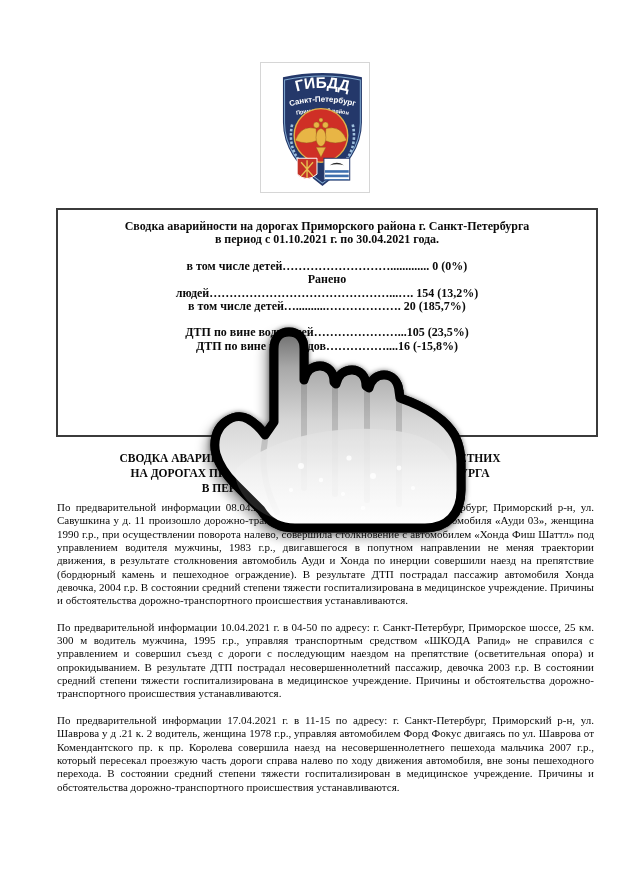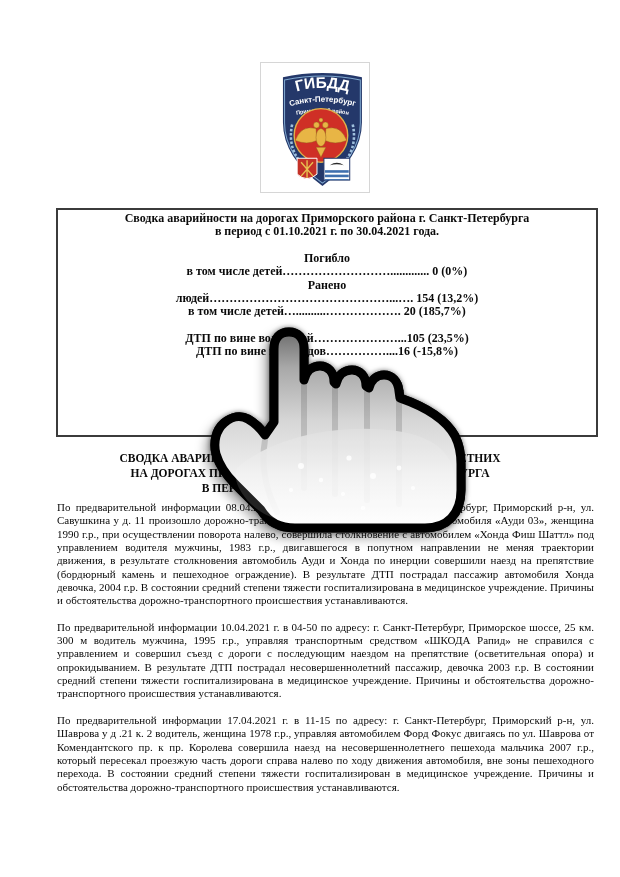--- a/index.html
+++ b/index.html
@@ -12,21 +12,21 @@
   .logo-frame{
     position:absolute;left:260px;top:62px;width:110px;height:131px;
     border:1px solid #d6d6d6;background:#fff;box-sizing:border-box;
   }
   .logo-frame svg{display:block;width:108px;height:129px;}
   
   .summary-box{
     position:absolute;left:56px;top:208px;width:542px;height:229px;
     border:2px solid #3b3b3b;box-sizing:border-box;
     text-align:center;font-weight:bold;font-size:12px;line-height:13.4px;
-    padding-top:2px;
+    padding-top:10px;
   }
   .summary-box .line{white-space:nowrap;}
   .grp-total{margin-top:11px;}
   .grp-died{margin-top:13px;}
   .grp-injured{}
   .grp-fault{margin-top:13px;}
   
   .subheading{
     position:absolute;left:0;top:451px;width:620px;text-align:center;
     font-weight:bold;font-size:11.5px;line-height:15.2px;
@@ -97,21 +97,20 @@
       <rect x="64" y="112.5" width="24" height="2.6" fill="#3f6fae"></rect>
       <rect x="64" y="117" width="24" height="1" fill="#3f6fae"></rect>
     </g>
   </svg>
 </div>
 
 <div class="summary-box">
   <div class="line">Сводка аварийности на дорогах Приморского района г. Санкт-Петербурга</div>
   <div class="line">в период с 01.10.2021 г. по 30.04.2021 года.</div>
   <div class="grp-died">
-    <div class="line">Погибло</div>
     <div class="line">в том числе детей………………………............. 0 (0%)</div>
   </div>
   <div class="grp-injured">
     <div class="line">Ранено</div>
     <div class="line">людей………………………………………...…. 154 (13,2%)</div>
     <div class="line">в том числе детей…..........………………. 20 (185,7%)</div>
   </div>
   <div class="grp-fault">
     <div class="line">ДТП по вине водителей…………………...105 (23,5%)</div>
     <div class="line">ДТП по вине пешеходов……………....16 (-15,8%)</div>

